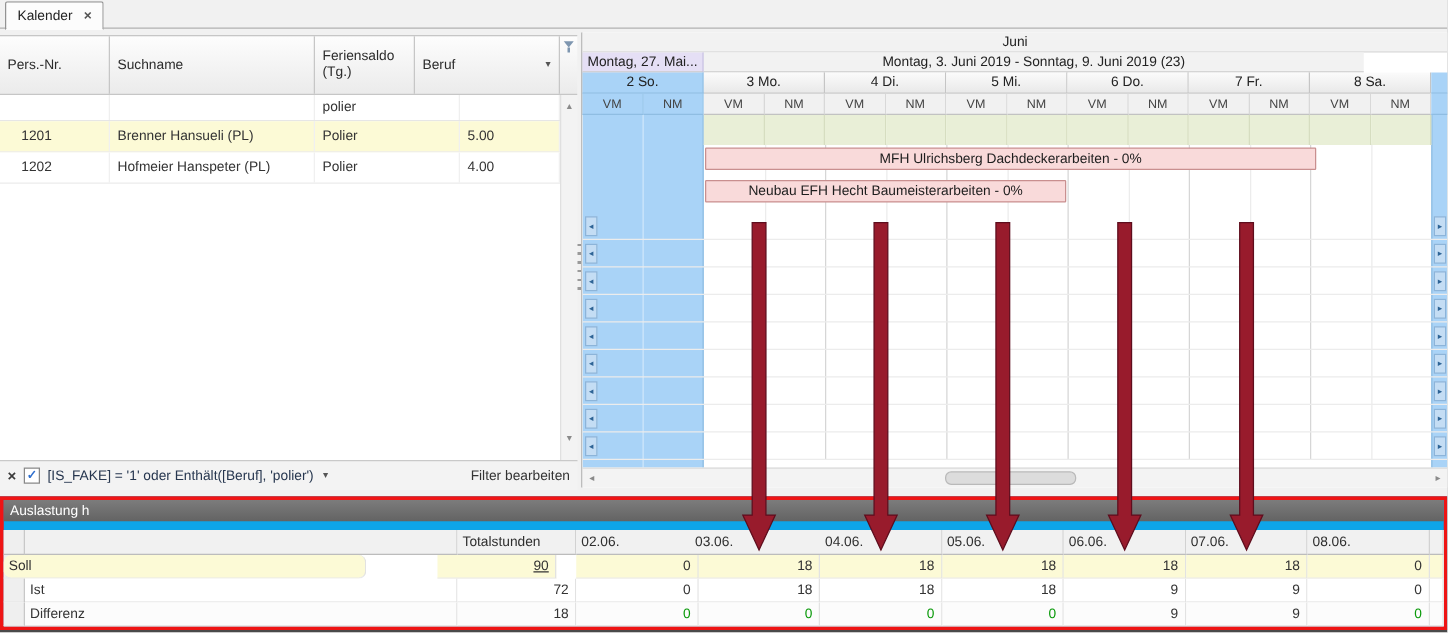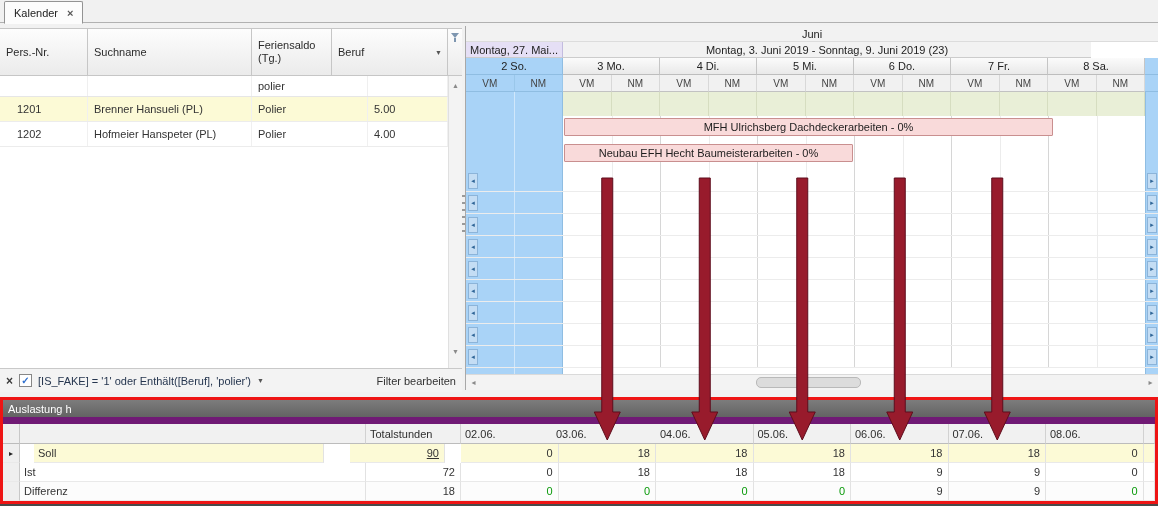--- a/index.html
+++ b/index.html
@@ -74,21 +74,21 @@
 .bar{position:absolute;height:18px;background:var(--task-bar-pink,#f9dada);border:1px solid #c98f8f;border-radius:1px;display:flex;align-items:center;justify-content:center;color:#1d1d1d;z-index:3;white-space:nowrap;overflow:hidden}
 .bar1{left:98px;top:26px;width:489px}
 .bar2{left:98px;top:52px;width:289px}
 .cal-hscroll{position:absolute;left:0;top:348px;width:100%;height:16px;background:#f3f3f3;border-top:1px solid #dadada}
 .hs-btn{position:absolute;top:0;width:15px;height:15px;color:#8a8a8a;font-size:8px;display:flex;align-items:center;justify-content:center}
 .hs-left{left:0}
 .hs-right{right:0}
 .hs-thumb{position:absolute;left:290px;top:2px;width:105px;height:11px;background:#dcdcdc;border:1px solid #b9b9b9;border-radius:5px}
 
 
-.bottom{position:absolute;left:0;top:397px;width:1158px;height:107px;border:3px solid #3b82f6;background:#701a75;z-index:4}
+.bottom{position:absolute;left:0;top:397px;width:1158px;height:107px;border:3px solid #3b82f6;background:#0ea5e9;z-index:4}
 .b-title{position:absolute;left:0;top:0;width:100%;height:17px;background:linear-gradient(#7c7c7c,#636363);color:#fff;display:flex;align-items:center;padding:0 5px}
 .bt-table{position:absolute;left:0;top:24px;width:1152px;height:77px;background:#fff}
 .bt-row{position:absolute;left:0;width:1152px}
 .bt-cell{position:absolute;top:0;height:100%;display:flex;align-items:center;padding:0 4px;border-right:1px solid #e2e2e2;border-bottom:1px solid #e9e9e9;overflow:hidden;white-space:nowrap;background:#fff}
 .bt-hcell{background:#f1f1f1;border-right-color:#d2d2d2;border-bottom-color:#bcbcbc;color:#2e2e2e}
 .bt-ind{background:#efefef!important;border-right-color:#c8c8c8;justify-content:center;padding:0;font-size:8px;color:#222}
 .num{justify-content:flex-end;padding-right:5px}
 .green{color:var(--positive-green,#0a9a0a)}
 .row-soll .bt-cell{background:var(--selected-row-yellow,#fcfad6)}
 .row-ist .bt-cell{background:#fff}
@@ -301,21 +301,21 @@
           <div class="bt-cell bt-hcell" style="left: 549px; width: 121px;">03.06.</div>
           <div class="bt-cell bt-hcell" style="left: 653px; width: 97.5px;">04.06.</div>
           <div class="bt-cell bt-hcell" style="left: 750.5px; width: 97.5px;">05.06.</div>
           <div class="bt-cell bt-hcell" style="left: 848px; width: 97.5px;">06.06.</div>
           <div class="bt-cell bt-hcell" style="left: 945.5px; width: 97.5px;">07.06.</div>
           <div class="bt-cell bt-hcell" style="left: 1043px; width: 97.5px;">08.06.</div>
           <div class="bt-cell bt-hcell" style="left: 1140.5px; width: 11.5px;"></div>
         </div>
         <div class="bt-row row-soll" style="top: 20px; height: 19px;">
           <div class="bt-cell bt-ind" style="left: 0px; width: 17px;">▸</div>
-          <div class="bt-cell" style="left: 31px; width: 290px;">Soll</div>
+          <div class="bt-cell" style="left: 0; width: 290px; border-radius: 6px;">Soll</div>
           <div class="bt-cell num" style="left: 347px; width: 95px; text-decoration: underline;">90</div>
           <div class="bt-cell num" style="left: 458px; width: 97.5px;">0</div>
           <div class="bt-cell num" style="left: 555.5px; width: 97.5px;">18</div>
           <div class="bt-cell num" style="left: 653px; width: 97.5px;">18</div>
           <div class="bt-cell num" style="left: 750.5px; width: 97.5px;">18</div>
           <div class="bt-cell num" style="left: 848px; width: 97.5px;">18</div>
           <div class="bt-cell num" style="left: 945.5px; width: 97.5px;">18</div>
           <div class="bt-cell num" style="left: 1043px; width: 97.5px;">0</div>
           <div class="bt-cell" style="left: 1140.5px; width: 11.5px;"></div>
         </div>

